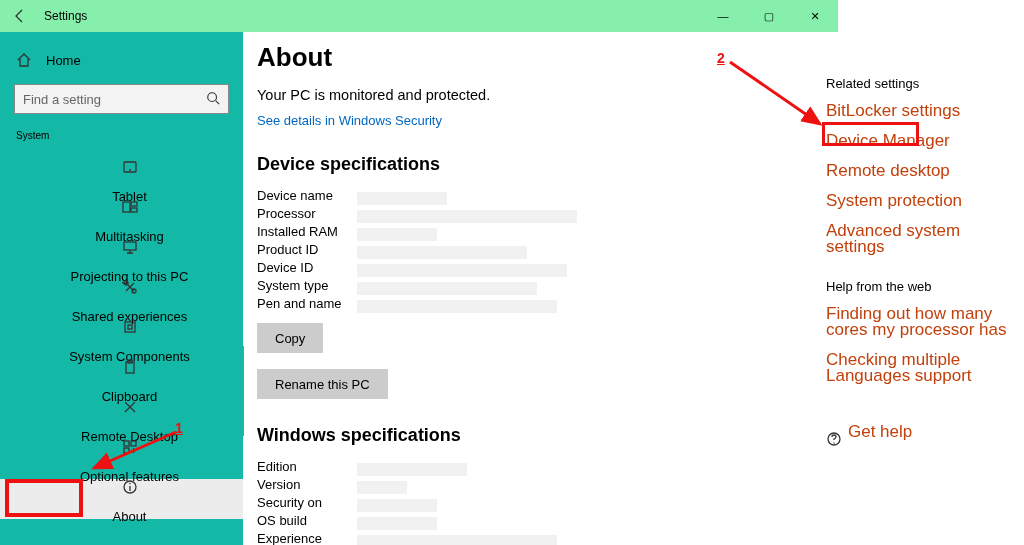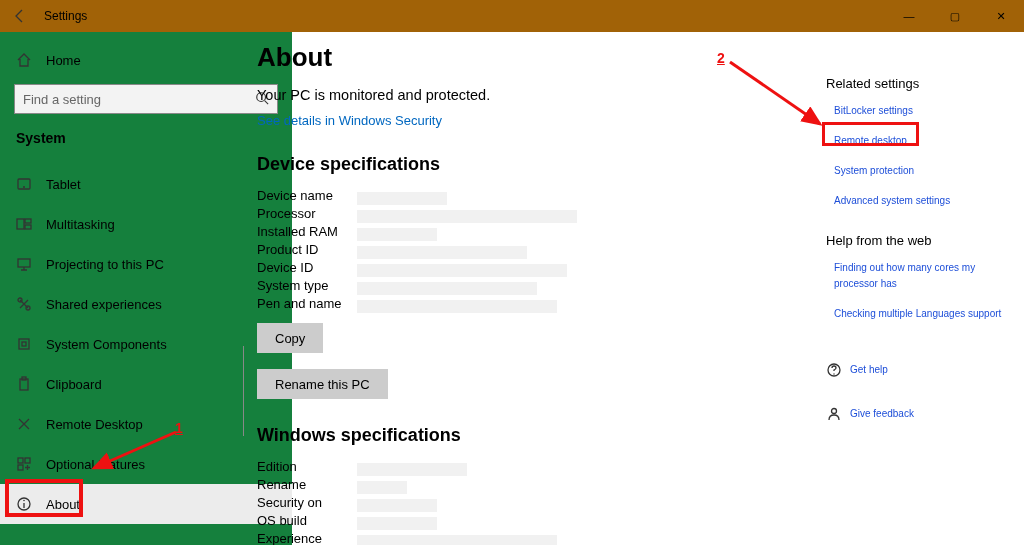--- a/index.html
+++ b/index.html
@@ -8,53 +8,53 @@
     font-family: "Segoe UI", Tahoma, sans-serif;
     font-size: 13px;
     color: #000;
     background: #fff;
     position: relative;
   }
   a { text-decoration: none; }
 
   
   .title-row {
-    position: absolute; left: 0; top: 0; width: 1024px; height: 32px;
+    position: absolute; left: 0; top: 0; width: 838px; height: 32px;
     display: flex; align-items: center;
-    background: #a16207;
+    background: #86efac;
   }
   .title-row .back {
     width: 40px; height: 32px; display:flex; align-items:center; justify-content:center;
     color:#333;
   }
   .title-row .wtitle { font-size: 12px; color:#000; padding-left:4px; }
   .win-ctrls { position:absolute; right:0; top:0; height:32px; display:flex; }
   .win-ctrls > div {
     width: 46px; height:32px; display:flex; align-items:center; justify-content:center;
     font-family: "Segoe UI Symbol", sans-serif; font-size:11px; color:#000;
   }
 
   
   .sidebar {
-    position:absolute; left:0; top:32px; width:292px; height:513px;
-    background:#15803d; padding-top:10px;
+    position:absolute; left:0; top:32px; width:243px; height:513px;
+    background:#14b8a6; padding-top:10px;
   }
   .home-row, .side-item {
     display:flex; align-items:center; height:36px; padding-left:16px;
     font-size:13px; color:#000; gap:14px;
   }
   .home-row .ico, .side-item .ico { width:16px; height:16px; display:flex; align-items:center; justify-content:center; }
   .searchbox {
     margin:6px 14px 10px 14px; height:30px; border:1px solid #888;
     background:#f3f3f3; display:flex; align-items:center; padding:0 8px;
     justify-content:space-between; font-size:13px; color:#666;
   }
-  .section-hdr { padding:6px 16px 6px 16px; font-weight:700; font-size:14px; }
+  .section-hdr { padding:6px 16px 6px 16px; font-weight:400; font-size:10px; }
   .side-list { margin-top:12px; }
-  .side-item { height:40px; }
+  .side-item { height:40px;flex-direction:column; }
   .side-item.sel { background:#ececec; }
   .hl-about {
     position:absolute; border:4px solid #e11; pointer-events:none;
   }
   .hl-dm {
     position:absolute; border:3px solid #e11; pointer-events:none;
   }
 
   
   .main {
@@ -81,23 +81,23 @@
   .vert-mark {
     position:absolute; left:-2px; top:314px; width:3px; height:90px; background:#888;
   }
 
   
   .rightcol {
     position:absolute; left:826px; top:70px; width:190px;
     font-size:13px;
   }
   .rightcol .rhdr { font-size:13px; color:#000; margin-top:6px; margin-bottom:12px; }
-  .rightcol a.link { display:block; margin-bottom:14px; color:#1d4ed8; font-size:10px; line-height:16px;margin-left:8px; }
+  .rightcol a.link { display:block; margin-bottom:14px; color:#c2410c; font-size:17px; line-height:16px; }
   .rightcol .rhdr2 { margin-top:24px; }
-  .help-row { display:flex; align-items:flex-start; gap:0; margin-bottom:14px; }
+  .help-row { display:flex; align-items:center; gap:6px; margin-bottom:14px; }
   .help-row .hico { width:16px; height:16px; display:flex; align-items:center; justify-content:center; color:#333; }
 
   
   .anno-num {
     position:absolute; color:#e11; font-weight:700; font-size:14px;
     text-decoration:underline; font-family:"Segoe UI", sans-serif;
   }
   svg.arrow { position:absolute; pointer-events:none; }
 
   
@@ -272,21 +272,21 @@
   <div></div>
   <button class="btn" style="margin-top:16px;">Rename this PC</button>
 
   <h2>Windows specifications</h2>
   <div id="win-specs">
       <div class="spec-row">
         <div class="spec-label">Edition</div>
         <div class="redact" style="width: 110px;"></div>
       </div>
       <div class="spec-row">
-        <div class="spec-label">Rename</div>
+        <div class="spec-label">Version</div>
         <div class="redact" style="width: 50px;"></div>
       </div>
       <div class="spec-row">
         <div class="spec-label">Security on</div>
         <div class="redact" style="width: 80px;"></div>
       </div>
       <div class="spec-row">
         <div class="spec-label">OS build</div>
         <div class="redact" style="width: 80px;"></div>
       </div>
@@ -294,20 +294,21 @@
         <div class="spec-label">Experience</div>
         <div class="redact" style="width: 200px;"></div>
       </div>
     </div>
 </div>
 
 <div class="rightcol">
   <div class="rhdr">Related settings</div>
   <div id="related-links">
       <a class="link">BitLocker settings</a>
+      <a class="link">Device Manager</a>
       <a class="link">Remote desktop</a>
       <a class="link">System protection</a>
       <a class="link">Advanced system settings</a>
     </div>
 
   <div class="rhdr rhdr2">Help from the web</div>
   <div id="web-links">
       <a class="link">Finding out how many cores my processor has</a>
       <a class="link">Checking multiple Languages support</a>
     </div>
@@ -316,29 +317,20 @@
   <div class="help-row">
     <span class="hico">
       <svg width="16" height="16" viewBox="0 0 16 16">
           <circle class="stroke-icon" cx="8" cy="8" r="6"></circle>
           <path class="stroke-icon" d="M6 6c0-1 1-2 2-2s2 1 2 2-1 1.5-2 2v1"></path>
           <circle cx="8" cy="12" r="0.7" fill="#333"></circle>
         </svg>
     </span>
     <a class="link">Get help</a>
   </div>
-  <div class="help-row">
-    <span class="hico">
-      <svg width="16" height="16" viewBox="0 0 16 16">
-          <circle class="stroke-icon" cx="8" cy="5" r="2.5"></circle>
-          <path class="stroke-icon" d="M3 14c0-3 2-5 5-5s5 2 5 5"></path>
-        </svg>
-    </span>
-    <a class="link">Give feedback</a>
-  </div>
 </div>
 
 <div class="anno-num" style="left:175px; top:420px;">1</div>
 <div class="hl-about" style="left:5px; top:479px; width:78px; height:38px;"></div>
 <svg class="arrow" style="left:84px; top:426px;" width="100" height="60">
   <defs>
       <marker id="ah1" markerWidth="8" markerHeight="8" refX="6" refY="3" orient="auto">
         <path d="M0 0 L7 3 L0 6 Z" fill="#e11"></path>
       </marker>
     </defs>

